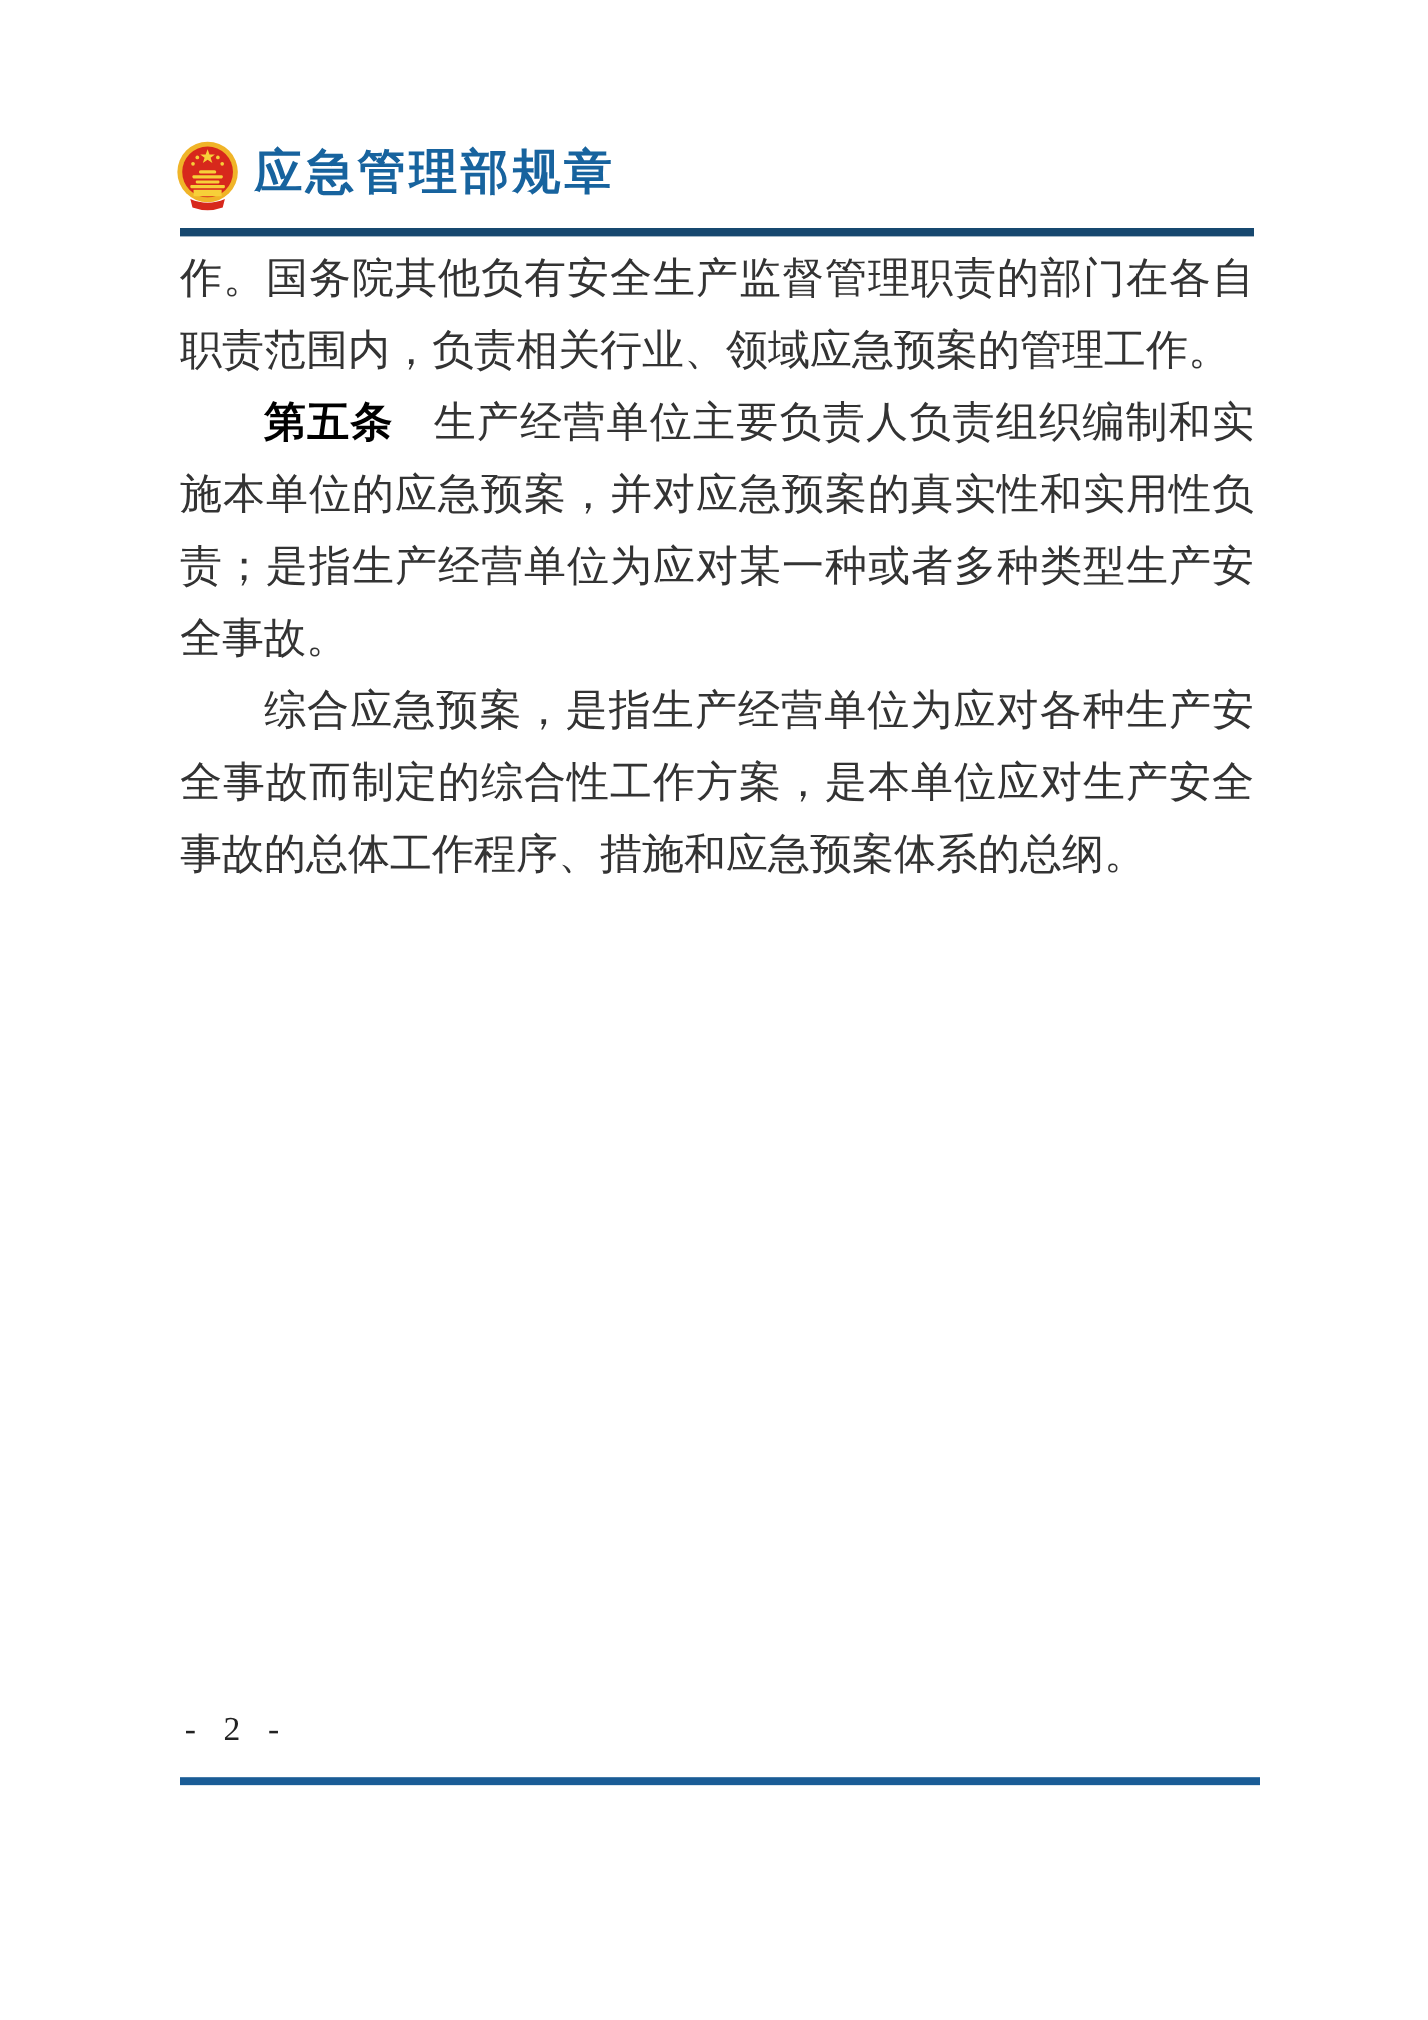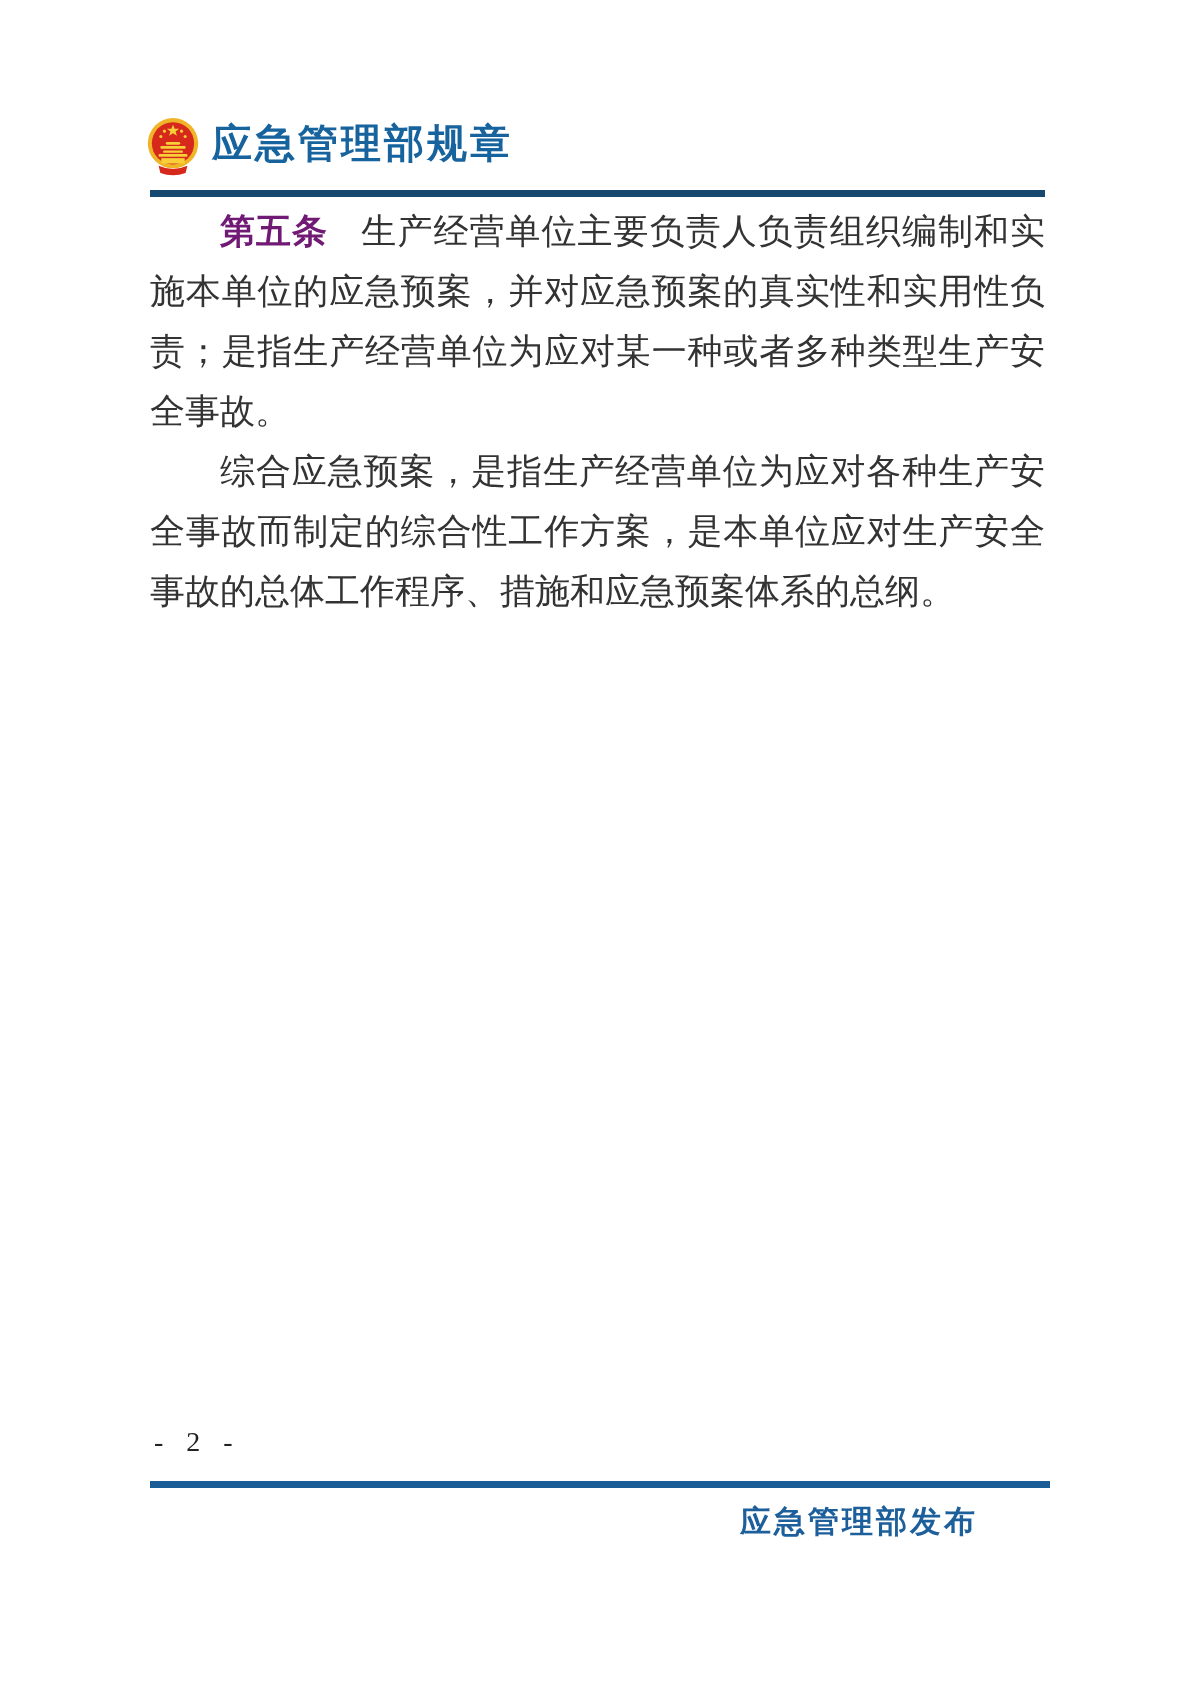--- a/index.html
+++ b/index.html
@@ -3,21 +3,21 @@
 <meta charset="utf-8">
 <style>
   html, body {
     margin: 0;
     padding: 0;
     background: #ffffff;
   }
   .page {
     position: relative;
     width: 1190px;
-    height: 1683px;
+    height: 1488px;
     background: #ffffff;
     overflow: hidden;
     font-family: "Liberation Serif", "DejaVu Serif", serif;
   }
 
   
   .header {
     position: absolute;
     top: 116px;
     left: 146px;
@@ -61,21 +61,21 @@
   }
   .content p {
     margin: 0;
   }
   .content p.indent {
     text-indent: 2em;
   }
   .lead {
     font-family: Liberation Serif, serif;
     font-weight: bold;
-    color: #701a75;
+    color: #000000;
     padding-right: 0.95em;
   }
   .lead:empty {
     display: none;
     padding: 0;
   }
 
   
   .page-number {
     position: absolute;
@@ -130,20 +130,21 @@
       <rect x="17" y="46.5" width="26" height="6" fill="#f7d039"></rect>
       <rect x="22" y="28.5" width="16" height="3" rx="1.5" fill="#f7d039"></rect>
 
       <path d="M14 55 Q30 62 46 55 L44 63 Q30 68 16 63 Z" fill="#d7281c"></path>
     </svg>
     <div class="header-title">应急管理部规章</div>
   </div>
   <div class="header-rule"></div>
 
   <div class="content">
+    <p><span>作。国务院其他负有安全生产监督管理职责的部门在各自职责范围内，负责相关行业、领域应急预案的管理工作。</span></p>
     <p class="indent"><span class="lead">第五条</span><span>生产经营单位主要负责人负责组织编制和实施本单位的应急预案，并对应急预案的真实性和实用性负责；是指生产经营单位为应对某一种或者多种类型生产安全事故。</span></p>
     <p class="indent"><span>综合应急预案，是指生产经营单位为应对各种生产安全事故而制定的综合性工作方案，是本单位应对生产安全事故的总体工作程序、措施和应急预案体系的总纲。</span></p>
   </div>
 
   <div class="page-number">- 2 -</div>
   <div class="footer-rule"></div>
   <div class="publisher">应急管理部发布</div>
 
 </div>
 

